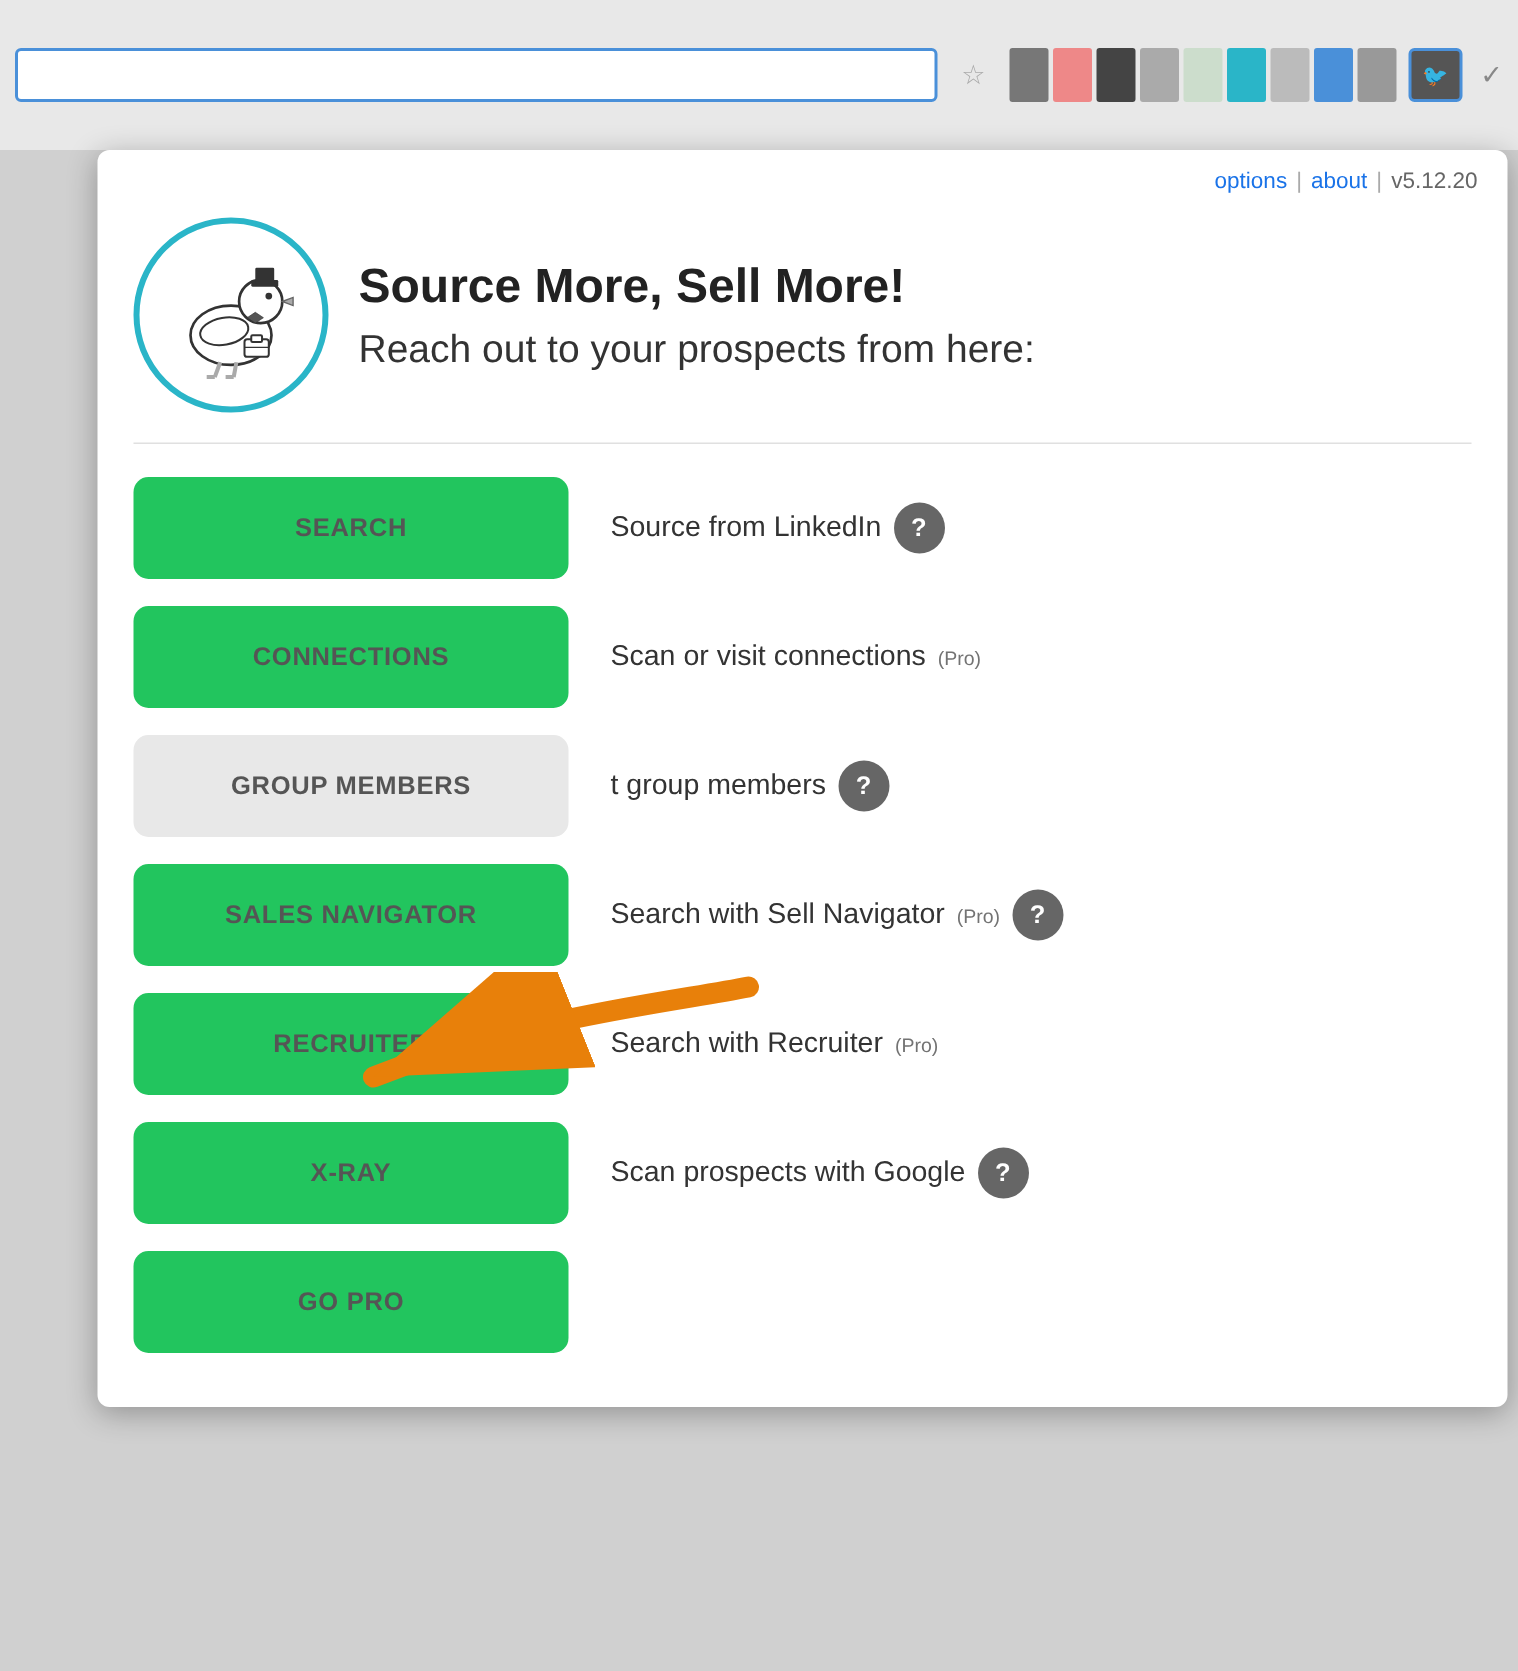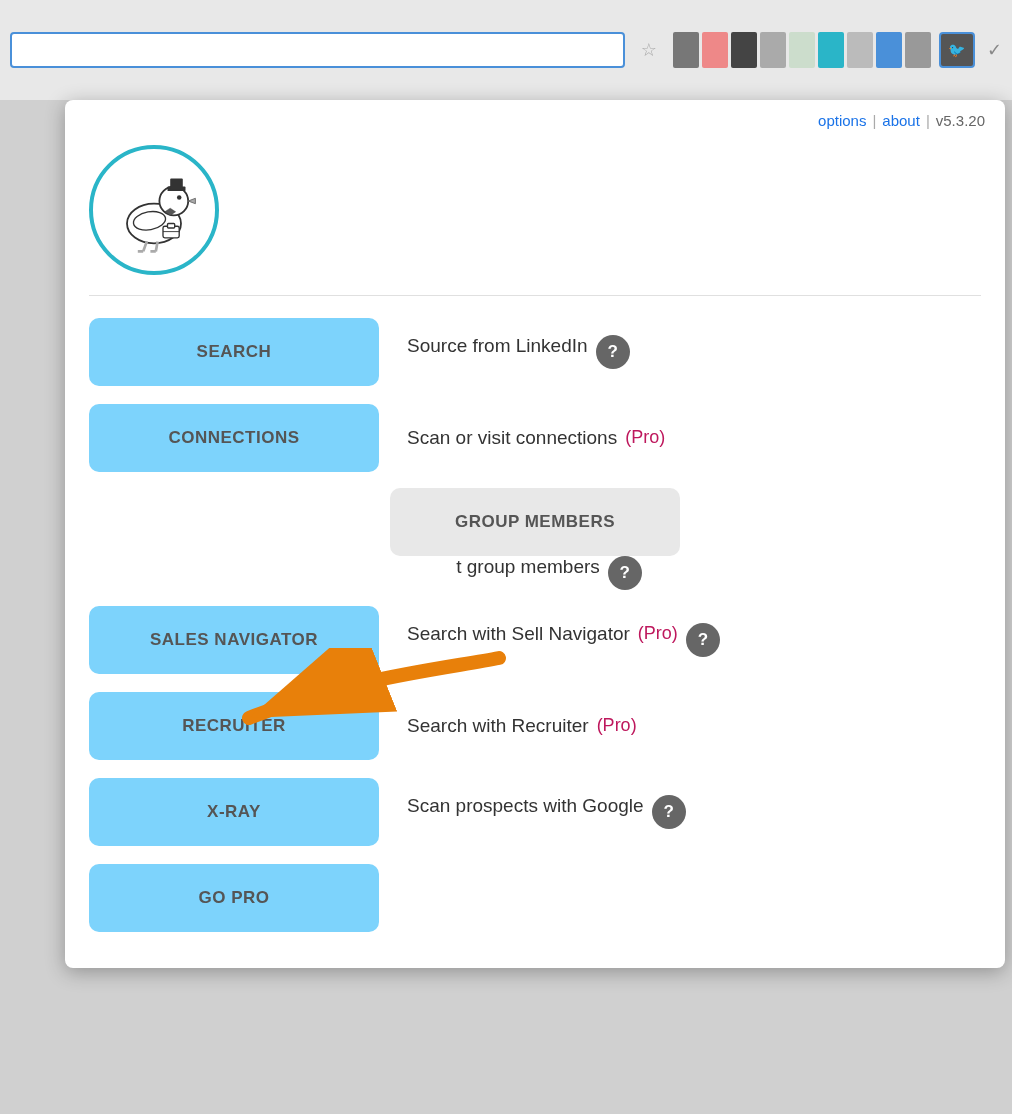--- a/index.html
+++ b/index.html
@@ -173,21 +173,21 @@
     .menu-row {
       display: flex;
       align-items: center;
       margin-bottom: 14px;
       min-height: 72px;
     }
 
     .menu-btn {
       width: 290px;
       min-height: 68px;
-      background: #7dd3fc;
+      background: #22c55e;
       border-radius: 10px;
       display: flex;
       align-items: center;
       justify-content: center;
       cursor: pointer;
       flex-shrink: 0;
       transition: background 0.15s;
     }
 
     .menu-btn.active {
@@ -201,27 +201,28 @@
       color: #555;
       letter-spacing: 0.5px;
       text-transform: uppercase;
     }
 
     .menu-desc {
       margin-left: 28px;
       font-size: 19px;
       color: #333;
       display: flex;
+      align-items: center;
       gap: 8px;
     }
 
     .pro-link {
-      color: #be185d;
+      color: #737373;
       text-decoration: none;
-      font-size: 18px;
+      font-size: 13px;
     }
 
     .help-circle {
       width: 34px;
       height: 34px;
       border-radius: 50%;
       background: #666;
       color: white;
       display: flex;
       align-items: center;
@@ -269,21 +270,21 @@
 
 <div class="page-bg"></div>
 
 <div class="popup">
 
   <div class="popup-topbar">
     <a href="#">options</a>
     <span class="divider">|</span>
     <a href="#">about</a>
     <span class="divider">|</span>
-    <span class="version">v5.3.20</span>
+    <span class="version">v5.12.20</span>
   </div>
 
   <div class="popup-header">
     <div class="logo-circle">
 
       <svg class="duck-svg" viewBox="0 0 100 100">
 
         <ellipse cx="50" cy="65" rx="30" ry="22" fill="white" stroke="#333" stroke-width="2"></ellipse>
 
         <circle cx="72" cy="40" r="16" fill="white" stroke="#333" stroke-width="2"></circle>
@@ -303,20 +304,24 @@
         <rect x="60" y="68" width="18" height="13" rx="2" fill="white" stroke="#333" stroke-width="1.5"></rect>
         <rect x="65" y="65" width="8" height="5" rx="1" fill="white" stroke="#333" stroke-width="1.5"></rect>
         <line x1="60" y1="74" x2="78" y2="74" stroke="#333" stroke-width="1"></line>
 
         <polygon points="68,48 74,52 68,56 62,52" fill="#555" stroke="#333" stroke-width="0.5"></polygon>
 
         <rect x="65" y="24" width="20" height="5" rx="1" fill="#333"></rect>
         <rect x="68" y="15" width="14" height="12" rx="1" fill="#333"></rect>
       </svg>
     </div>
+    <div class="header-text">
+      <h1>Source More, Sell More!</h1>
+      <p>Reach out to your prospects from here:</p>
+    </div>
   </div>
 
   <div class="divider-line"></div>
 
   <div class="popup-content">
 
     <div class="menu-row">
       <div class="menu-btn">
         <span class="menu-btn-label">SEARCH</span>
       </div>
@@ -329,21 +334,21 @@
     <div class="menu-row">
       <div class="menu-btn">
         <span class="menu-btn-label">CONNECTIONS</span>
       </div>
       <div class="menu-desc">
         <span>Scan or visit connections</span>
         <a href="#" class="pro-link">(Pro)</a>
       </div>
     </div>
 
-    <div class="menu-row" style="position:relative;flex-direction:column;">
+    <div class="menu-row" style="position:relative;">
       <div class="menu-btn active">
         <span class="menu-btn-label">GROUP MEMBERS</span>
       </div>
       <div class="menu-desc">
         <span>t group members</span>
         <div class="help-circle">?</div>
       </div>
 
       <div class="arrow-annotation">
         <svg class="arrow-svg" viewBox="0 0 340 120">

